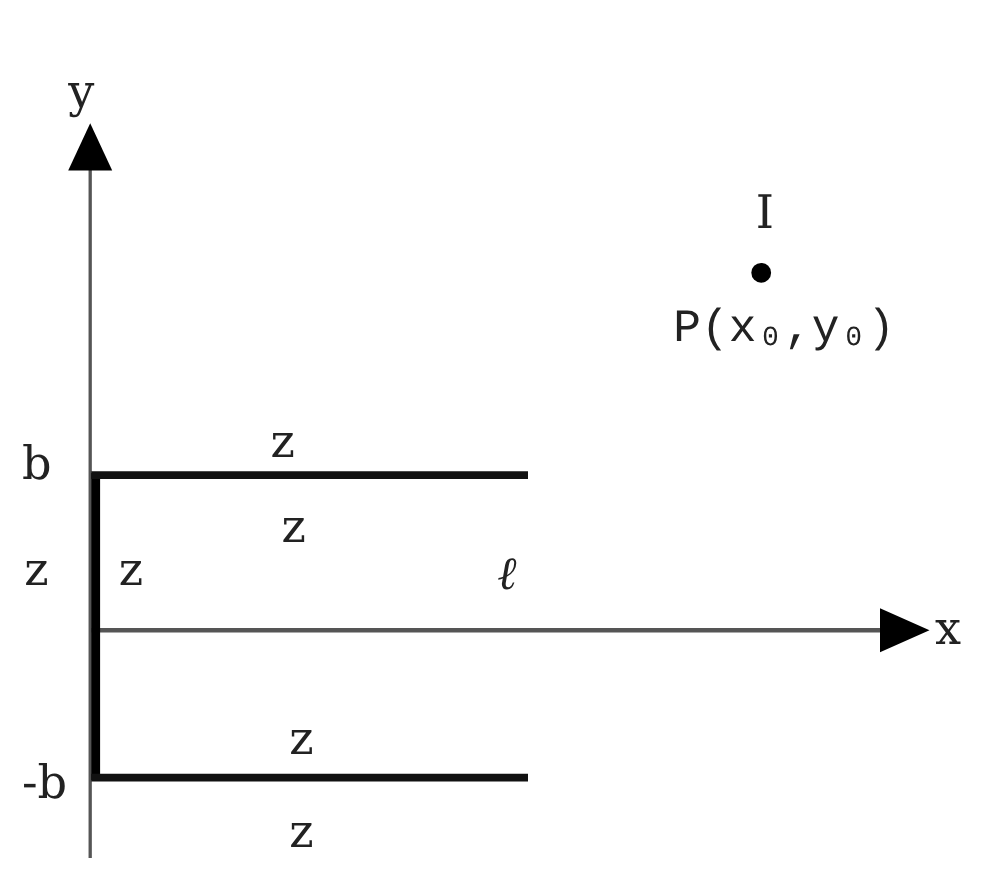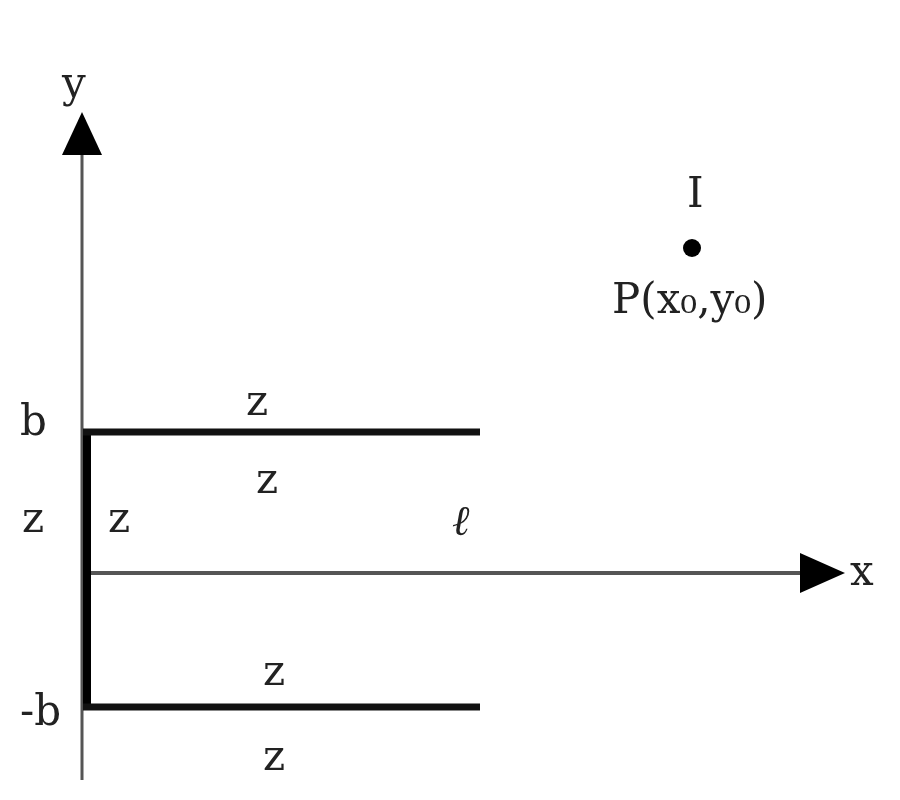--- a/index.html
+++ b/index.html
@@ -35,21 +35,21 @@
   <circle cx="692" cy="248" r="9" fill="#000"></circle>
 </svg>
 
 <span class="lbl lbl-sm" style="left:62px; top:62px;">y</span>
 <span class="lbl lbl-sm" style="left:850px; top:550px;">x</span>
 
 <span class="lbl lbl-sm" style="left:20px; top:400px;">b</span>
 <span class="lbl lbl-sm" style="left:20px; top:690px;">-b</span>
 
 <span class="lbl lbl-sm" style="left:687px; top:172px;">I</span>
-<span class="lbl lbl-sm" style="left:612px; top:278px;">P(x₀,y₀)</span>
+<span class="lbl lbl-sm" style="left:612px; top:278px;font-family:Liberation Mono, monospace;">P(x₀,y₀)</span>
 
 <span class="lbl lbl-sm ital" style="left:452px; top:500px;">ℓ</span>
 
 <span class="lbl lbl-sm" style="left:246px; top:380px;">z</span>
 <span class="lbl lbl-sm" style="left:256px; top:458px;">z</span>
 <span class="lbl lbl-sm" style="left:22px; top:497px;">z</span>
 <span class="lbl lbl-sm" style="left:108px; top:497px;">z</span>
 <span class="lbl lbl-sm" style="left:263px; top:650px;">z</span>
 <span class="lbl lbl-sm" style="left:263px; top:735px;">z</span>
 

